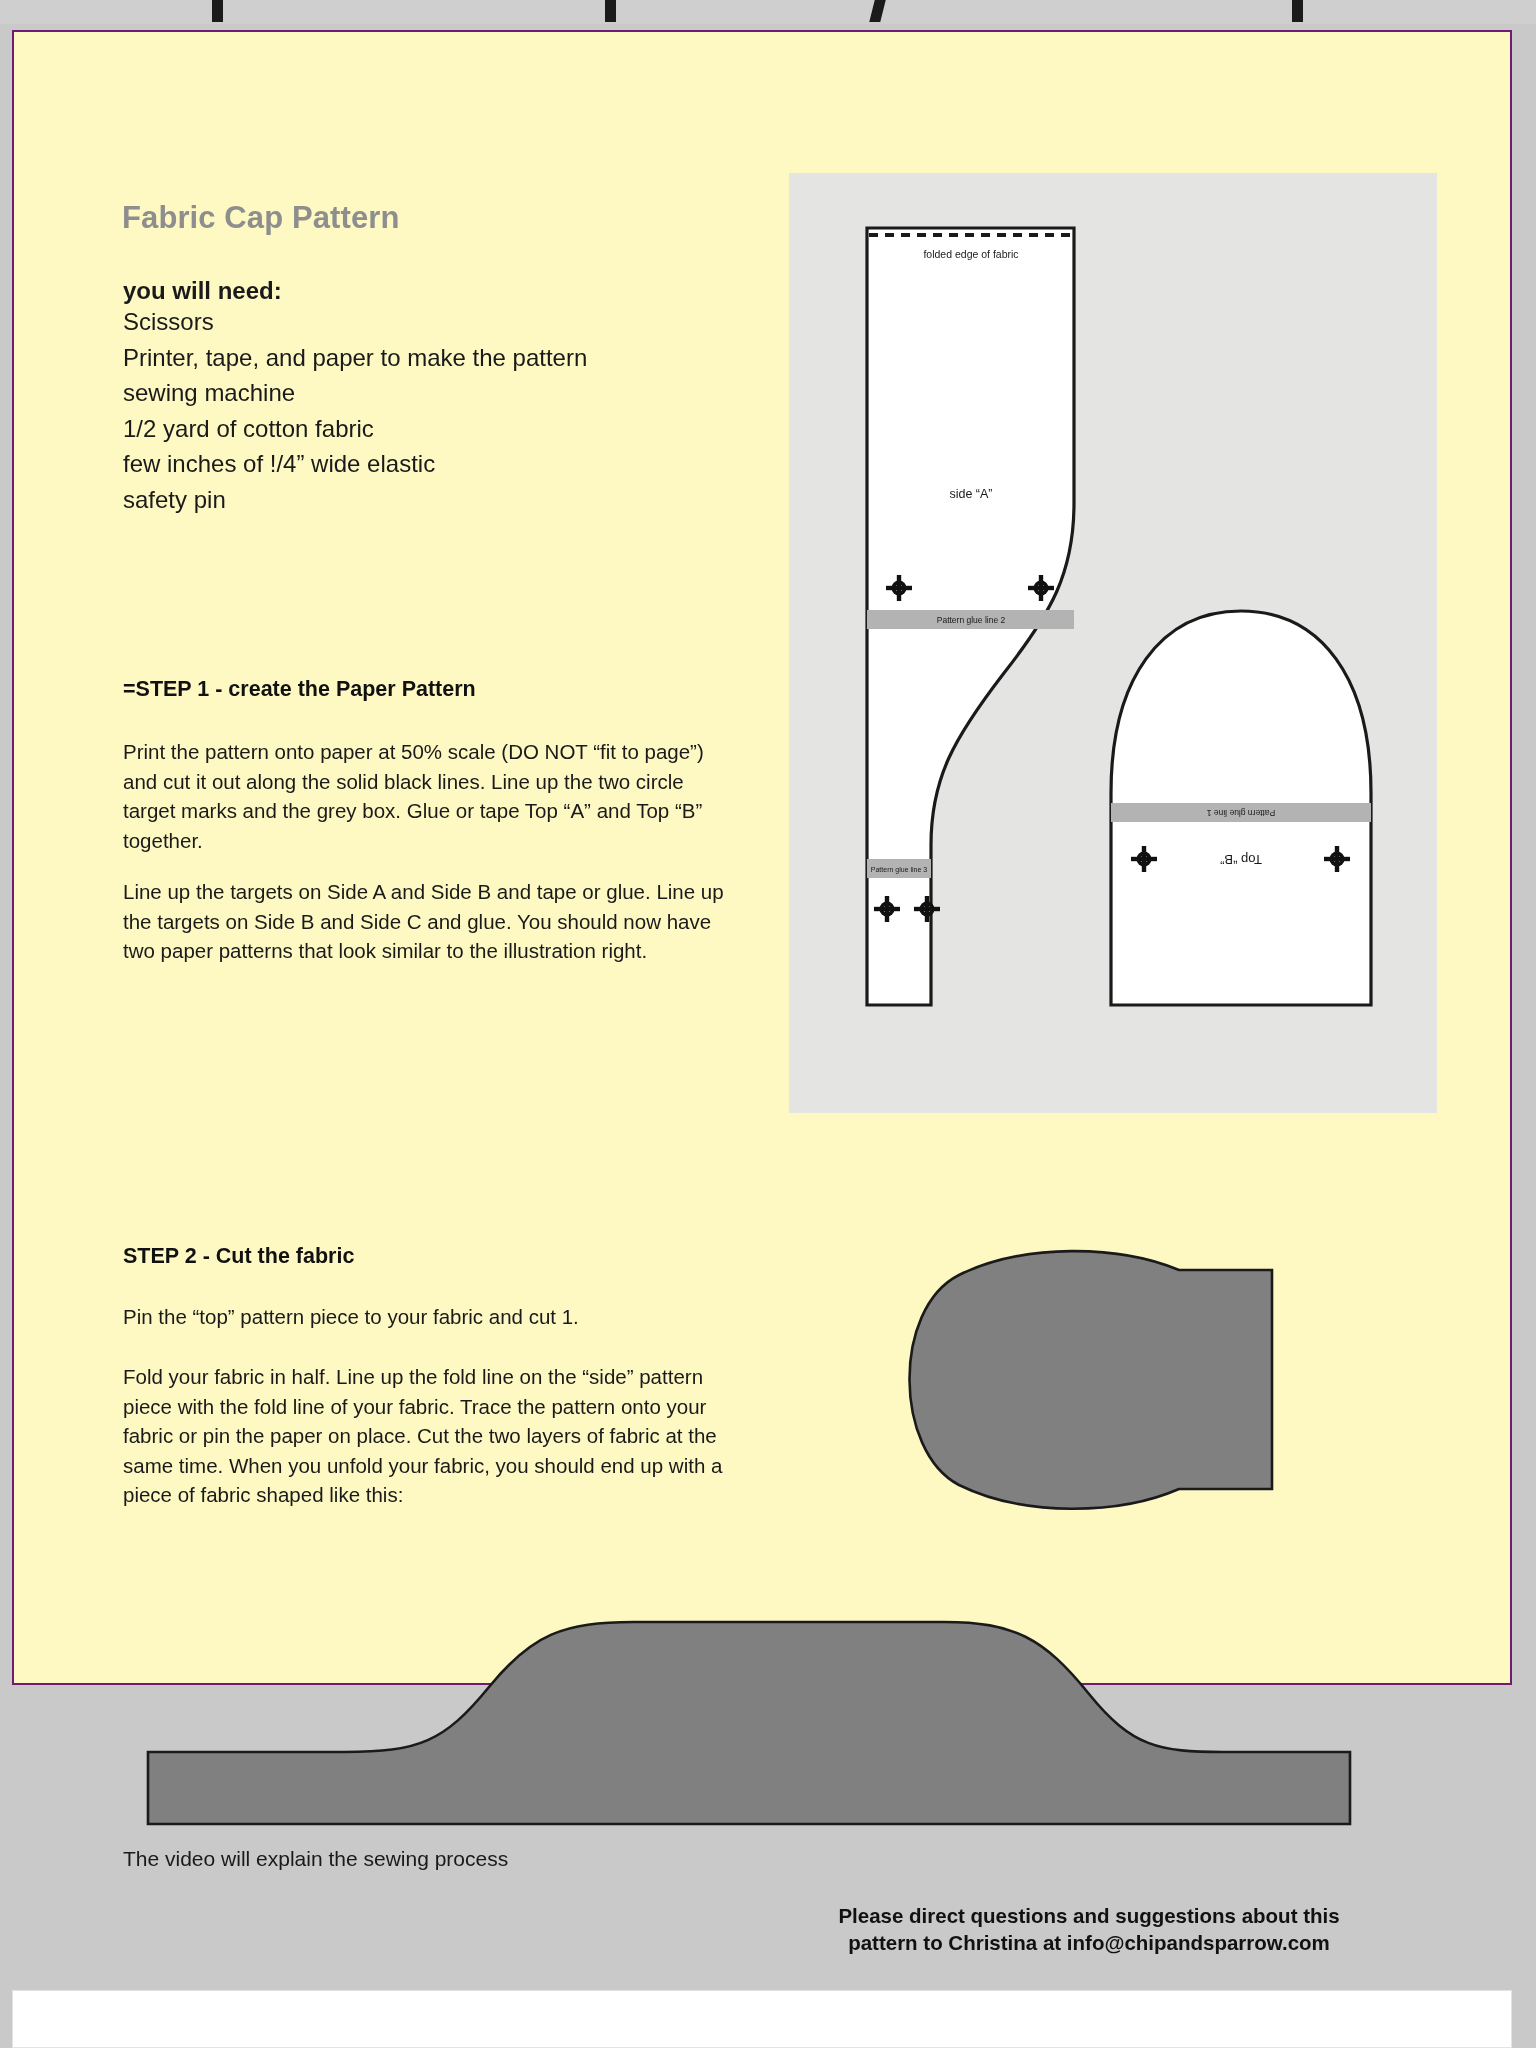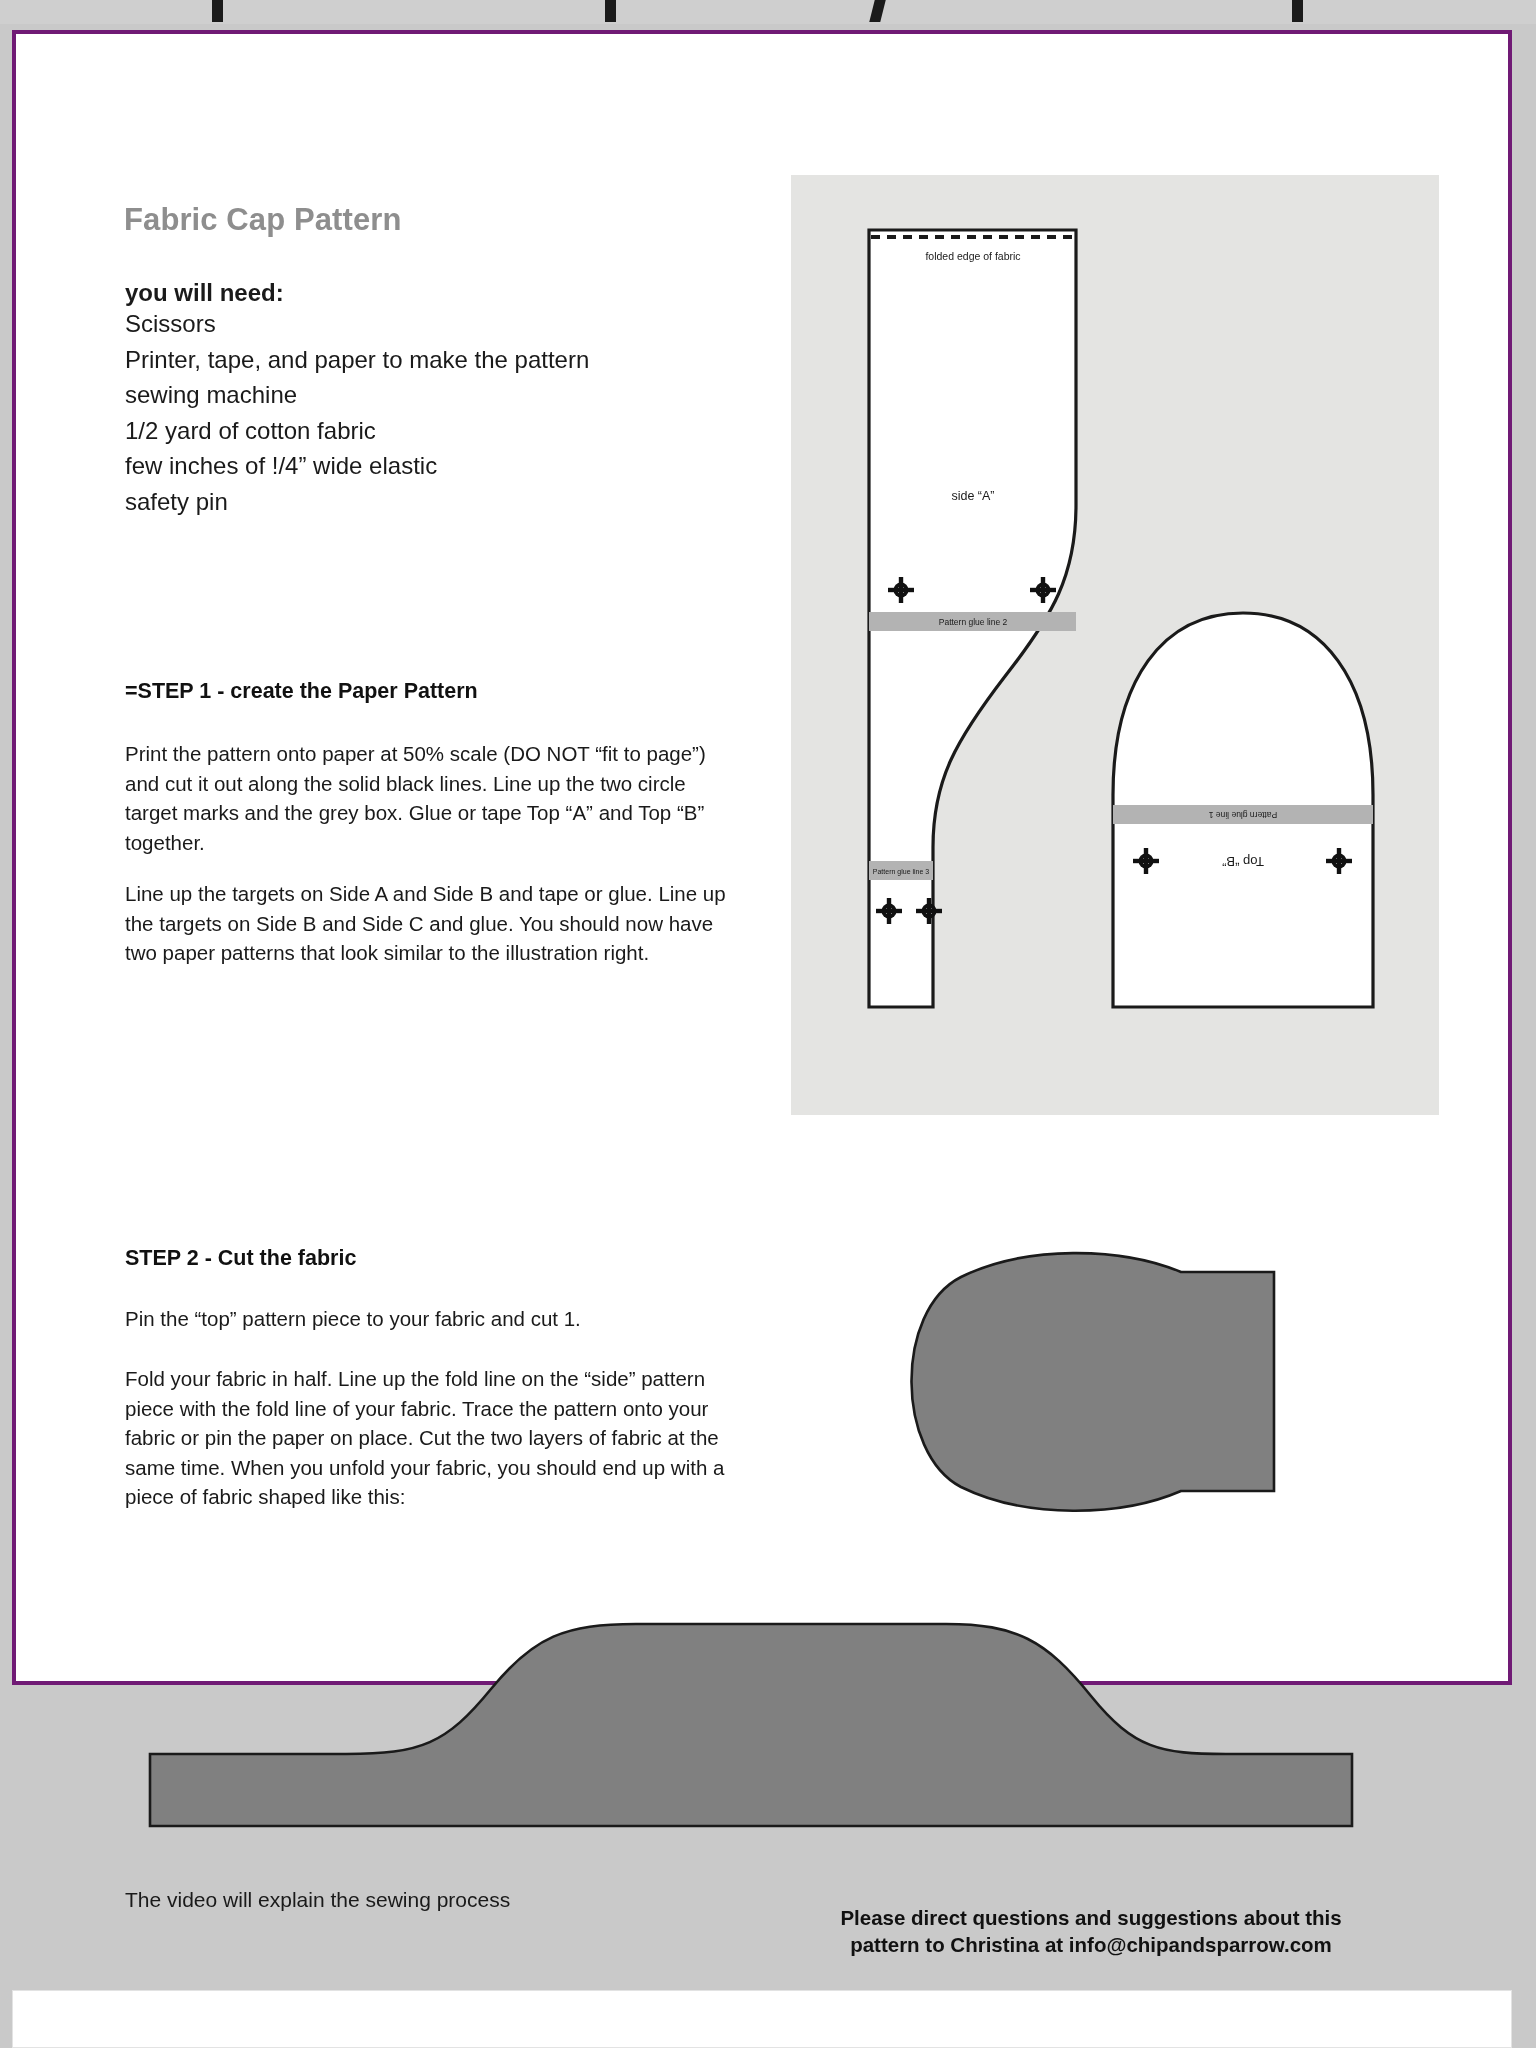--- a/index.html
+++ b/index.html
@@ -40,22 +40,22 @@
   .tab-mark.t3 { left: 872px; transform: skewX(-14deg); }
   .tab-mark.t4 { left: 1292px; }
 
   
   .sheet {
     position: absolute;
     left: 12px;
     top: 30px;
     width: 1500px;
     height: 1655px;
-    background: #ffffff;
-    border: 4px solid #701a75;
+    background: #fef9c3;
+    border: 2px solid #701a75;
     box-sizing: border-box;
   }
   .bottom-strip {
     position: absolute;
     left: 12px;
     top: 1990px;
     width: 1500px;
     height: 58px;
     background: #ffffff;
     border: 1px solid #e3e3e3;
@@ -114,21 +114,20 @@
   .p1 { top: 705px; }
   .p2 { top: 845px; }
   .p3 { top: 1270px; }
   .p4 { top: 1330px; }
   .video-note {
     position: absolute;
     left: 109px;
     top: 1815px;
     font-size: 21px;
     color: #1a1a1a;
-    margin-top: 39px;
   }
 
   .footer {
     position: absolute;
     left: 700px;
     top: 1870px;
     width: 750px;
     text-align: center;
     font-size: 20.5px;
     font-weight: bold;

